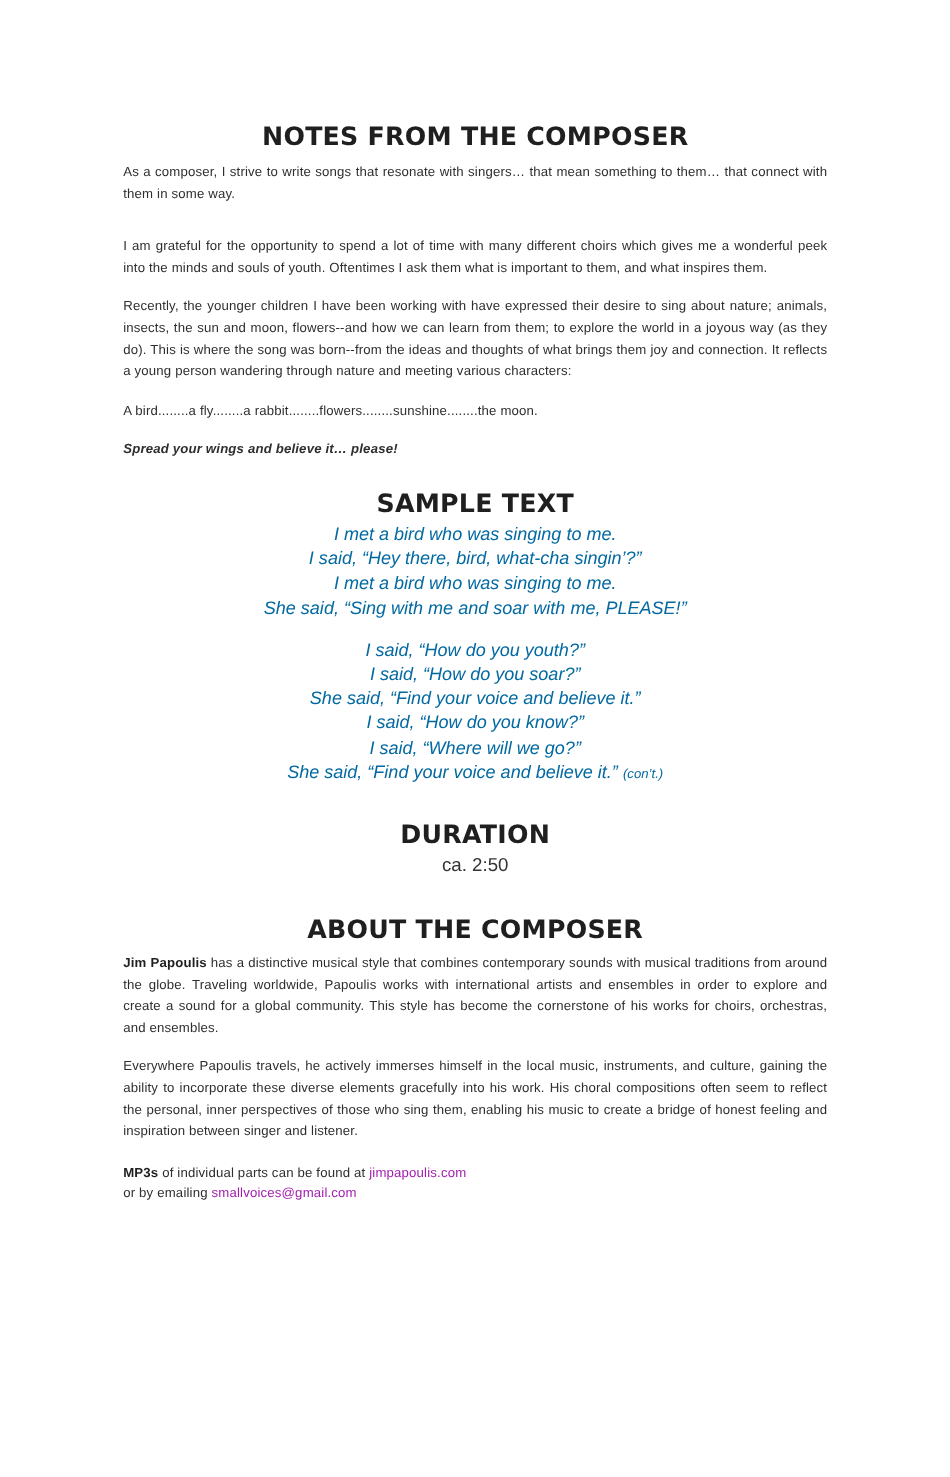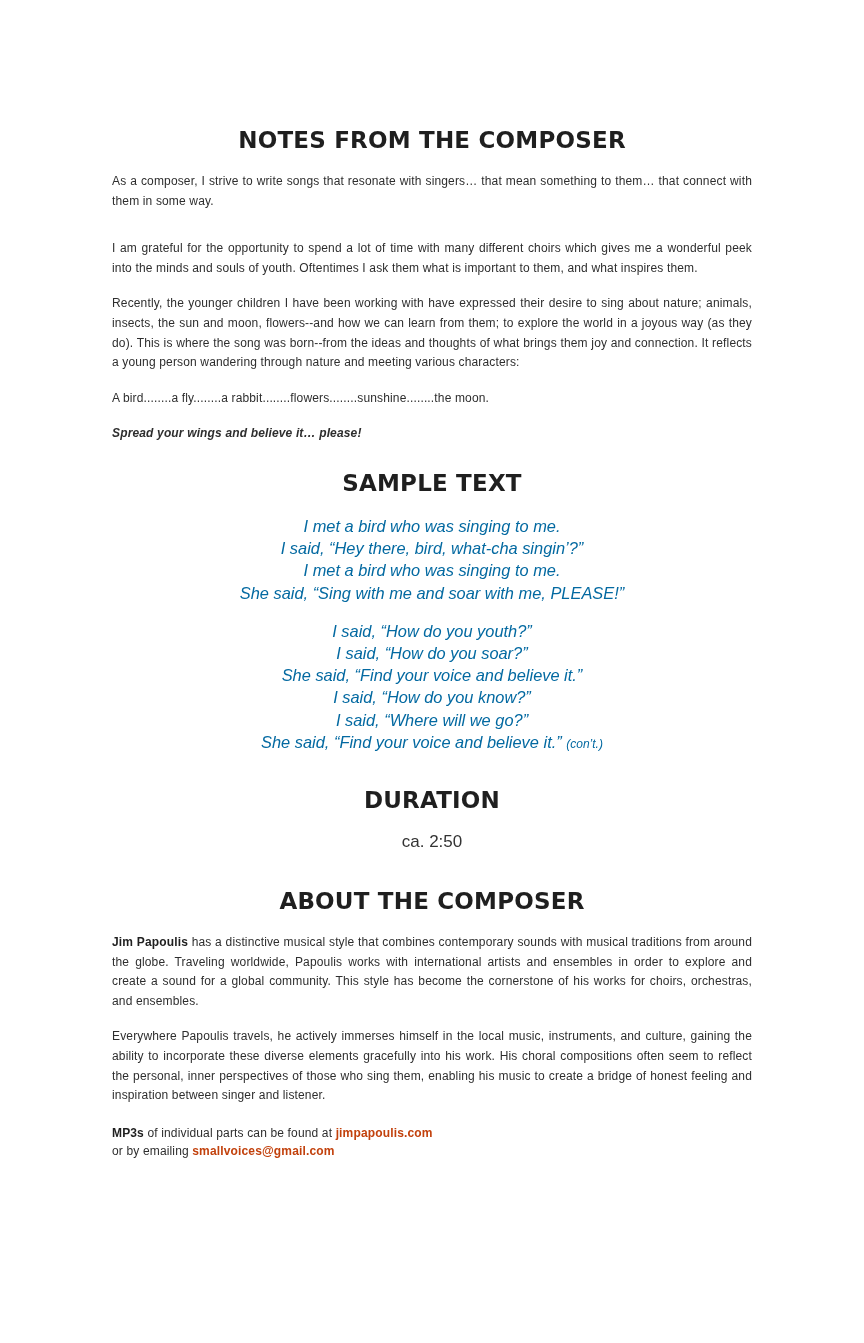--- a/index.html
+++ b/index.html
@@ -5,34 +5,34 @@
   html, body { margin: 0; padding: 0; background: #ffffff; }
   body {
     width: 864px; height: 1343px; position: relative; overflow: hidden;
     font-family: "Liberation Sans", "DejaVu Sans", sans-serif;
     color: #2b2b2b;
   }
   .page { position: absolute; left: 112px; top: 108px; width: 640px; }
   h2 {
     font-family: "DejaVu Sans", sans-serif;
     font-weight: bold; font-size: 23px; letter-spacing: 0.2px;
-    text-align: center; margin: 15px; color: #1f1f1f; line-height: 34px;
+    text-align: center; margin: 0; color: #1f1f1f; line-height: 34px;
   }
   p.body {
     font-size: 12px; line-height: 19.6px; margin: 0;
     text-align: justify; text-align-last: left; color: #2e2e2e;
     letter-spacing: 0.15px;
   }
   .verse { text-align: center; font-style: italic; font-size: 16.4px; line-height: 22.2px; color: #0369a1; }
   .verse div { white-space: nowrap; }
   .cont { font-size: 12px; }
   .center { text-align: center; font-size: 17px; color: #333; }
   b { font-weight: bold; color: #1f1f1f; }
   .tagline { font-style: italic; font-weight: bold; font-size: 16.4px; color: #1f1f1f; }
-  .link { font-weight: bold; color: #c2410c; }
+  .link { font-weight: normal; color: #a21caf; }
 </style>
 </head>
 <body>
 
 <div class="page">
 
   <section>
     <h2>NOTES FROM THE COMPOSER</h2>
     <p class="body" style="margin-top:5px">As a composer, I strive to write songs that resonate with singers… that mean something to them… that connect with them in some way.</p>
     <p class="body" style="margin-top:28px">I am grateful for the opportunity to spend a lot of time with many different choirs which gives me a wonderful peek into the minds and souls of youth.  Oftentimes I ask them what is important to them, and what inspires them.</p>

